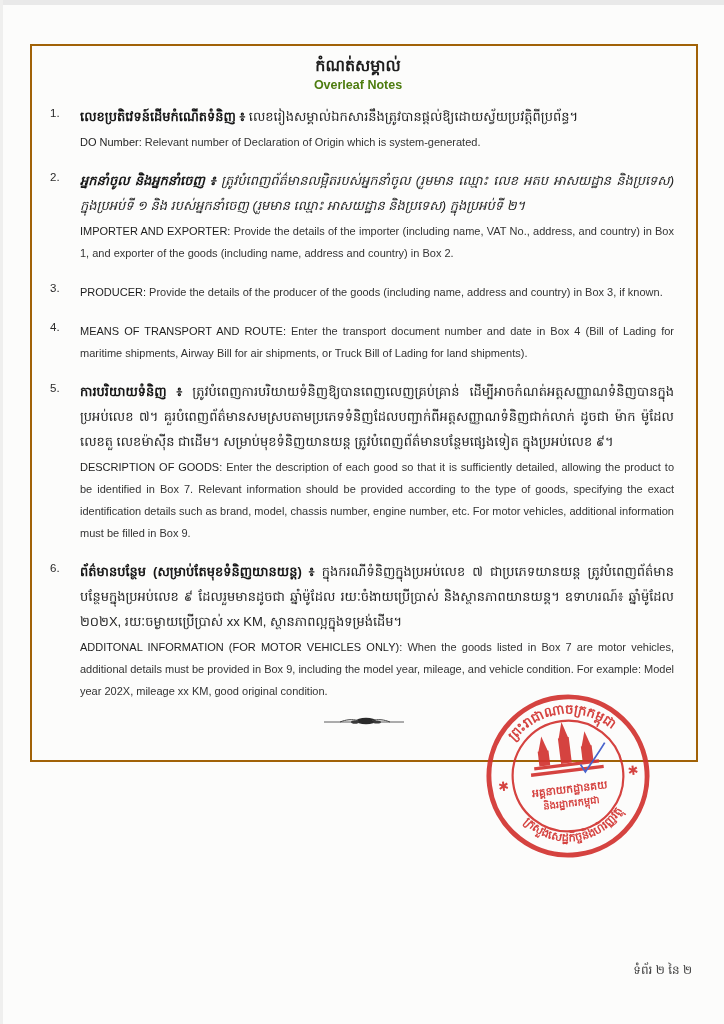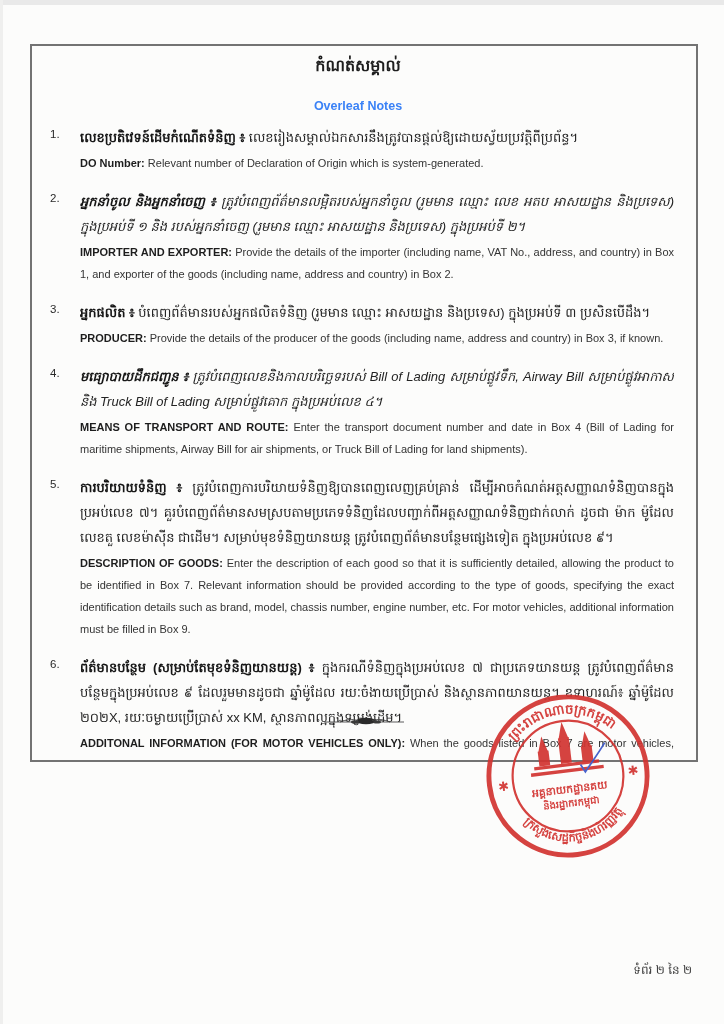--- a/index.html
+++ b/index.html
@@ -7,51 +7,51 @@
     width:724px; height:1024px; position:relative; overflow:hidden;
     background:#fcfcfb;
     font-family:"Liberation Sans", sans-serif;
     color:#2d2d2d;
   }
   .scan-edge-top { position:absolute; left:0; top:0; width:724px; height:5px; background:#e9e9e9; }
   .scan-edge-left { position:absolute; left:0; top:0; width:3px; height:1024px; background:#efefee; }
 
   .doc-box {
     position:absolute; left:30px; top:44px; width:668px; height:718px;
-    border:2px solid #737373; box-sizing:border-box;
+    border:2px solid #a16207; box-sizing:border-box;
     padding:8px 22px 0 10px; overflow:hidden; background:transparent;
   }
   .title-km {
     text-align:center; font-weight:bold; font-size:16px; color:#1e1e1e;
     line-height:1.5; max-height:26px; overflow:hidden;
   }
   .title-en {
-    text-align:center; font-weight:bold; font-size:12.5px; color:#3b82f6;
-    margin-top:21px; margin-bottom:12px;
+    text-align:center; font-weight:bold; font-size:12.5px; color:#4d7c0f;
+    margin-top:0; margin-bottom:12px;
   }
   .note { display:flex; margin-bottom:15px; }
   .note-num {
     width:24px; flex:0 0 24px; text-align:left; padding-left:8px;
     font-size:11.5px; color:#2a2a2a; padding-top:3px;
   }
   .note-body { flex:1; min-width:0; padding-left:6px; }
   .km-line {
     font-size:13px; line-height:25px; text-align:justify; color:#242424;
     overflow:hidden;
   }
   .km-heading { font-weight:bold; color:#161616; }
   .km-1 { max-height:25px; } .km-2 { max-height:50px;font-style:italic; }
   .km-3 { max-height:75px; }
   .en-line {
     font-size:11px; line-height:22px; text-align:justify; color:#333;
     margin-top:2px; overflow:hidden;
   }
   .en-1 { max-height:22px; } .en-2 { max-height:44px; }
   .en-3 { max-height:66px; } .en-4 { max-height:88px; }
-  .en-label { font-weight:bold; color:#1d1d1d; }
+  .en-label { font-weight:normal; color:#1d1d1d; }
 
   .flourish { position:absolute; left:322px; top:712px; width:84px; height:20px; }
 
   .stamp-wrap {
     position:absolute; left:484px; top:692px; width:168px; height:168px;
     transform:rotate(-7deg); opacity:0.92;
   }
   .stamp-wrap svg { width:100%; height:100%; }
 
   .page-footer {
@@ -82,29 +82,27 @@
     <div class="note-num">2.</div>
     <div class="note-body">
       <div class="km-line km-2"><span class="km-heading">អ្នកនាំចូល និងអ្នកនាំចេញ ៖</span> <span>ត្រូវបំពេញព័ត៌មានលម្អិតរបស់អ្នកនាំចូល (រួមមាន ឈ្មោះ លេខ អតប អាសយដ្ឋាន និងប្រទេស) ក្នុងប្រអប់ទី ១ និង របស់អ្នកនាំចេញ (រួមមាន ឈ្មោះ អាសយដ្ឋាន និងប្រទេស) ក្នុងប្រអប់ទី ២។</span></div>
       <div class="en-line en-2"><span class="en-label">IMPORTER AND EXPORTER:</span> <span>Provide the details of the importer (including name, VAT No., address, and country) in Box 1, and exporter of the goods (including name, address and country) in Box 2.</span></div>
     </div>
   </div>
 
   <div class="note">
     <div class="note-num">3.</div>
     <div class="note-body">
-      <div class="km-line km-1"><span class="km-heading">អ្នកផលិត ៖</span> <span>បំពេញព័ត៌មានរបស់អ្នកផលិតទំនិញ (រួមមាន ឈ្មោះ អាសយដ្ឋាន និងប្រទេស) ក្នុងប្រអប់ទី ៣ ប្រសិនបើដឹង។</span></div>
       <div class="en-line en-1"><span class="en-label">PRODUCER:</span> <span>Provide the details of the producer of the goods (including name, address and country) in Box 3, if known.</span></div>
     </div>
   </div>
 
   <div class="note">
     <div class="note-num">4.</div>
     <div class="note-body">
-      <div class="km-line km-2"><span class="km-heading">មធ្យោបាយដឹកជញ្ជូន ៖</span> <span>ត្រូវបំពេញលេខនិងកាលបរិច្ឆេទរបស់ Bill of Lading សម្រាប់ផ្លូវទឹក, Airway Bill សម្រាប់ផ្លូវអាកាស និង Truck Bill of Lading សម្រាប់ផ្លូវគោក ក្នុងប្រអប់លេខ ៤។</span></div>
       <div class="en-line en-2"><span class="en-label">MEANS OF TRANSPORT AND ROUTE:</span> <span>Enter the transport document number and date in Box 4 (Bill of Lading for maritime shipments, Airway Bill for air shipments, or Truck Bill of Lading for land shipments).</span></div>
     </div>
   </div>
 
   <div class="note">
     <div class="note-num">5.</div>
     <div class="note-body">
       <div class="km-line km-3"><span class="km-heading">ការបរិយាយទំនិញ ៖</span> <span>ត្រូវបំពេញការបរិយាយទំនិញឱ្យបានពេញលេញគ្រប់គ្រាន់ ដើម្បីអាចកំណត់អត្តសញ្ញាណទំនិញបានក្នុងប្រអប់លេខ ៧។ គួរបំពេញព័ត៌មានសមស្របតាមប្រភេទទំនិញដែលបញ្ជាក់ពីអត្តសញ្ញាណទំនិញជាក់លាក់ ដូចជា ម៉ាក ម៉ូដែល លេខតួ លេខម៉ាស៊ីន ជាដើម។ សម្រាប់មុខទំនិញយានយន្ត ត្រូវបំពេញព័ត៌មានបន្ថែមផ្សេងទៀត ក្នុងប្រអប់លេខ ៩។</span></div>
       <div class="en-line en-4"><span class="en-label">DESCRIPTION OF GOODS:</span> <span>Enter the description of each good so that it is sufficiently detailed, allowing the product to be identified in Box 7. Relevant information should be provided according to the type of goods, specifying the exact identification details such as brand, model, chassis number, engine number, etc. For motor vehicles, additional information must be filled in Box 9.</span></div>
     </div>

